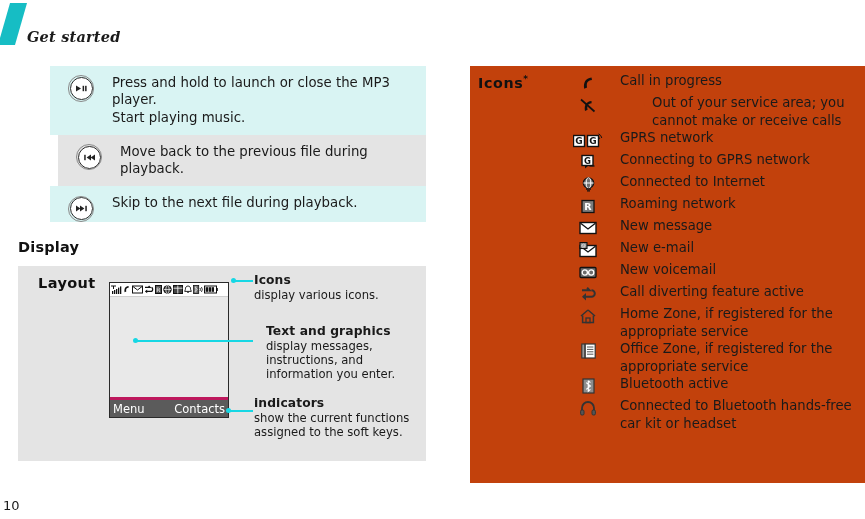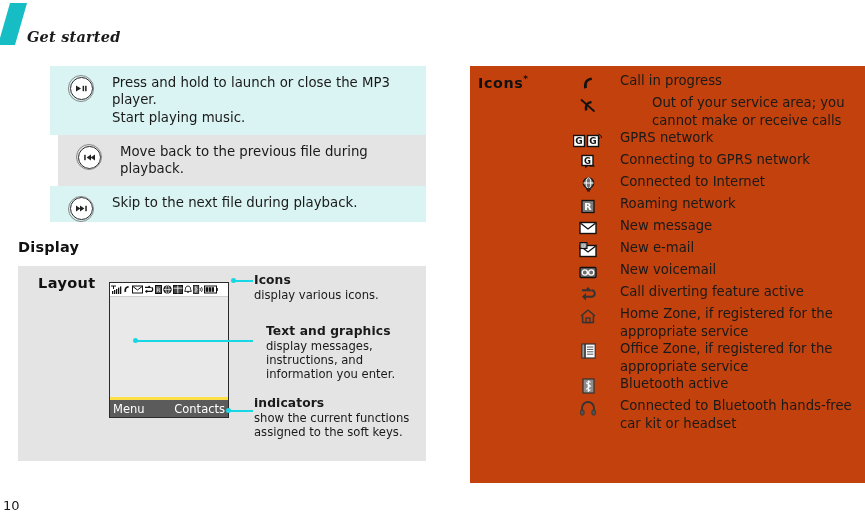--- a/index.html
+++ b/index.html
@@ -117,21 +117,21 @@
     color: #111;
     margin-left: 12px;
   }
 
   
   #phone-mock {
     position: absolute;
     left: 91px; top: 16px;
     width: 120px; height: 136px;
     border: 1.5px solid #2a2a2a;
-    background: #fde047;
+    background: #be185d;
     box-sizing: border-box;
   }
   #phone-statusbar {
     height: 13px;
     background: #ffffff;
     border-bottom: 1px solid #cfcfcf;
     display: flex;
     align-items: center;
     padding-left: 1px;
     gap: 1px;

